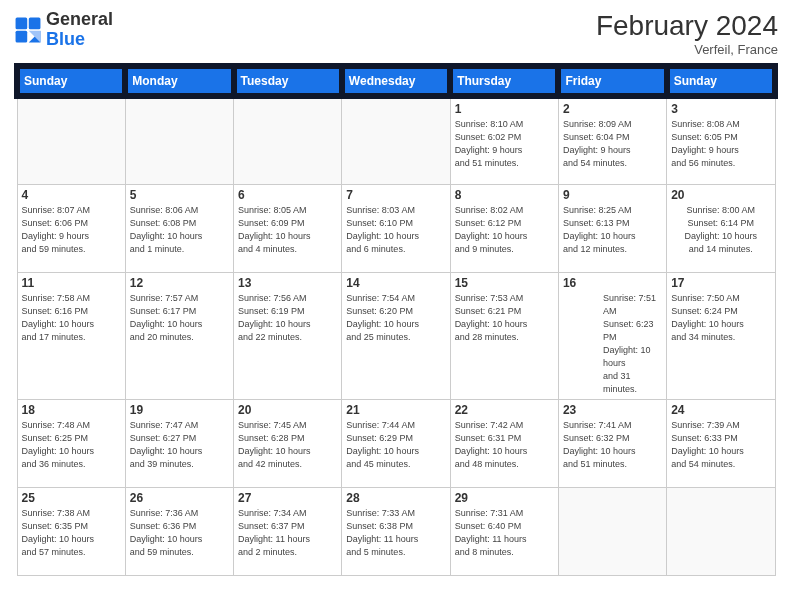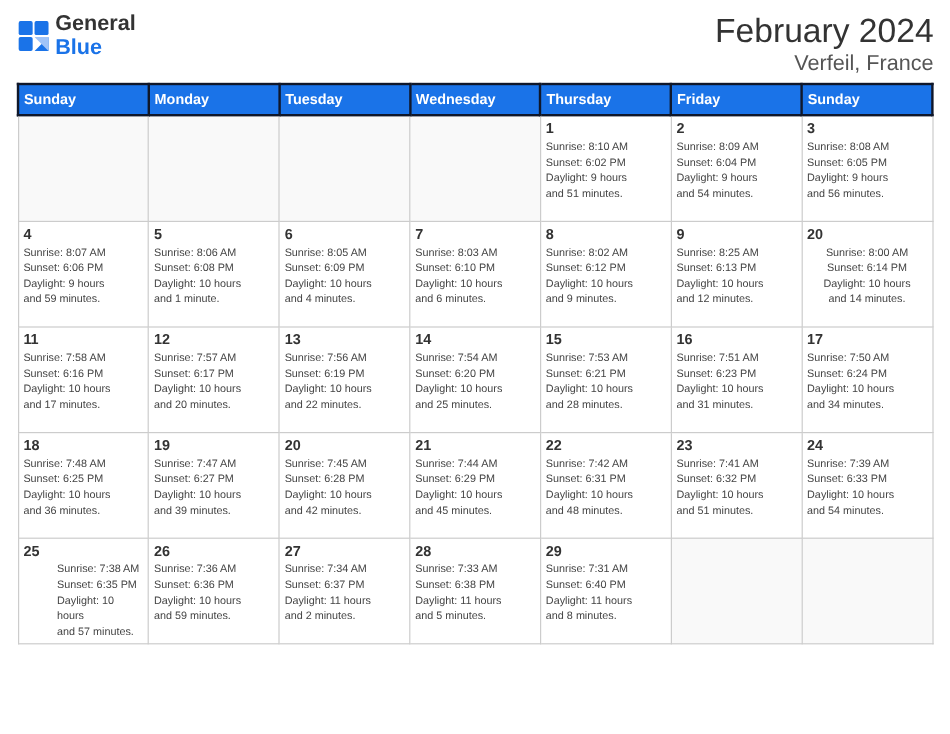--- a/index.html
+++ b/index.html
@@ -41,36 +41,36 @@
     .title-block {
       text-align: right;
       margin-left: 29px;
     }
     .month-title {
       font-size: 28px;
       font-weight: normal;
       color: #333;
     }
     .subtitle {
-      font-size: 18px;
+      font-size: 13px;
       color: #555;
     }
     .calendar {
       width: 100%;
       border-collapse: collapse;
       table-layout: fixed;
     }
     .calendar th {
       background: #1a73e8;
       color: #fff;
       font-size: 12px;
       font-weight: bold;
       padding: 5px 4px;
       text-align: left;
-      border: 2px solid #0f172a;
+      border: 6px solid #0f172a;
     }
     .calendar td {
       border: 1px solid #ccc;
       vertical-align: top;
       padding: 3px 4px;
       font-size: 9.5px;
       color: #333;
       height: 88px;
       background: #fff;
     }
@@ -236,21 +236,21 @@
           </td>
           <td>
             <div class="day-num">15</div>
             <div class="day-info" style="white-space: pre-line;">Sunrise: 7:53 AM
 Sunset: 6:21 PM
 Daylight: 10 hours
 and 28 minutes.</div>
           </td>
           <td>
             <div class="day-num">16</div>
-            <div class="day-info" style="white-space: pre-line;">Sunrise: 7:51 AM
+            <div class="day-info" style="white-space: pre-line; margin-left: 40px;">Sunrise: 7:51 AM
 Sunset: 6:23 PM
 Daylight: 10 hours
 and 31 minutes.</div>
           </td>
           <td>
             <div class="day-num">17</div>
             <div class="day-info" style="white-space: pre-line;">Sunrise: 7:50 AM
 Sunset: 6:24 PM
 Daylight: 10 hours
 and 34 minutes.</div>
@@ -303,21 +303,21 @@
             <div class="day-num">24</div>
             <div class="day-info" style="white-space: pre-line;">Sunrise: 7:39 AM
 Sunset: 6:33 PM
 Daylight: 10 hours
 and 54 minutes.</div>
           </td>
         </tr>
         <tr>
           <td>
             <div class="day-num">25</div>
-            <div class="day-info" style="white-space: pre-line; margin-left: 28px;">Sunrise: 7:38 AM
+            <div class="day-info" style="white-space: pre-line;">Sunrise: 7:38 AM
 Sunset: 6:35 PM
 Daylight: 10 hours
 and 57 minutes.</div>
           </td>
           <td>
             <div class="day-num">26</div>
             <div class="day-info" style="white-space: pre-line;">Sunrise: 7:36 AM
 Sunset: 6:36 PM
 Daylight: 10 hours
 and 59 minutes.</div>

